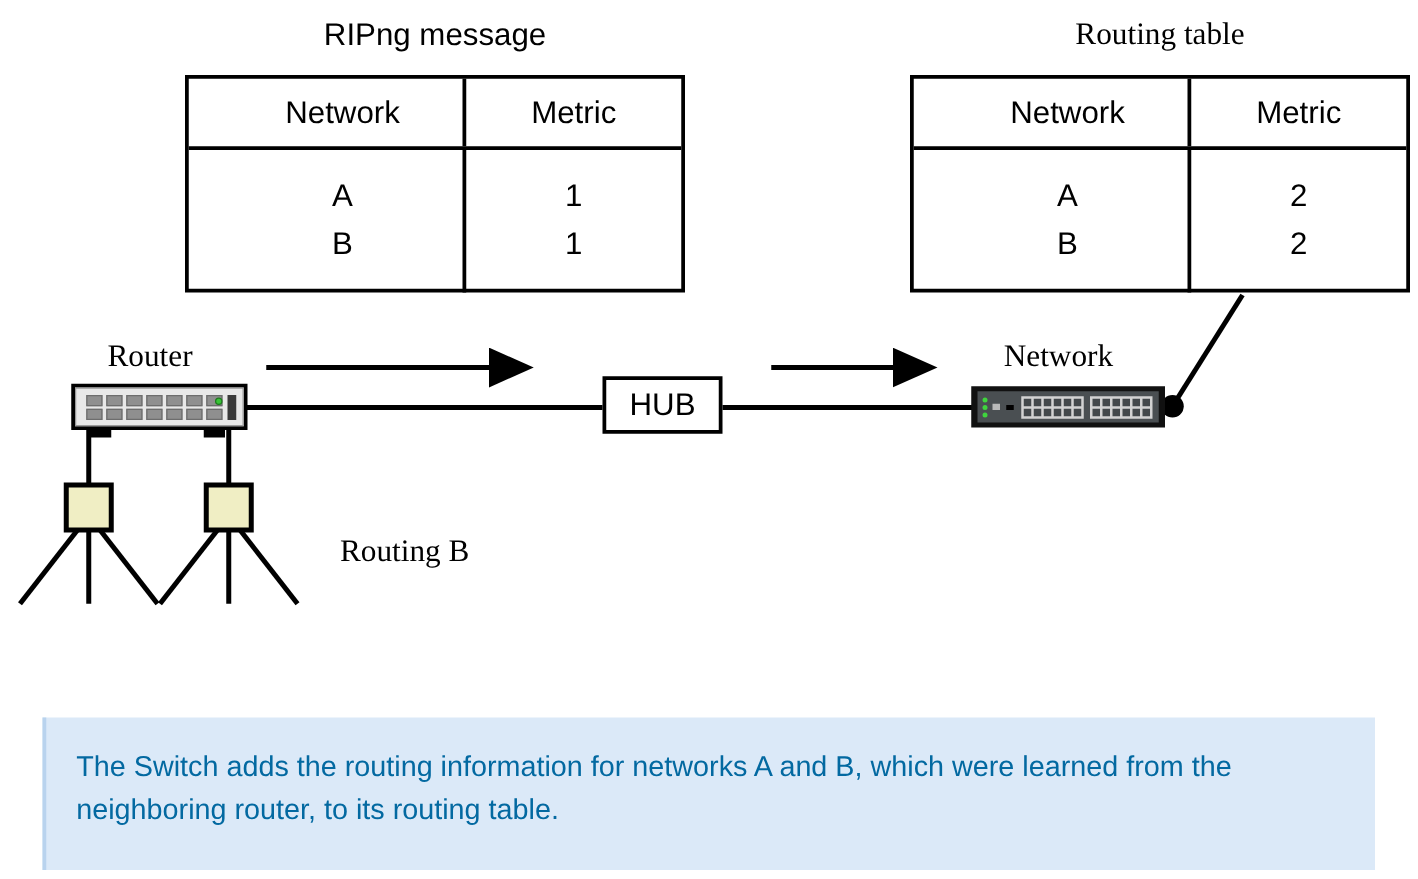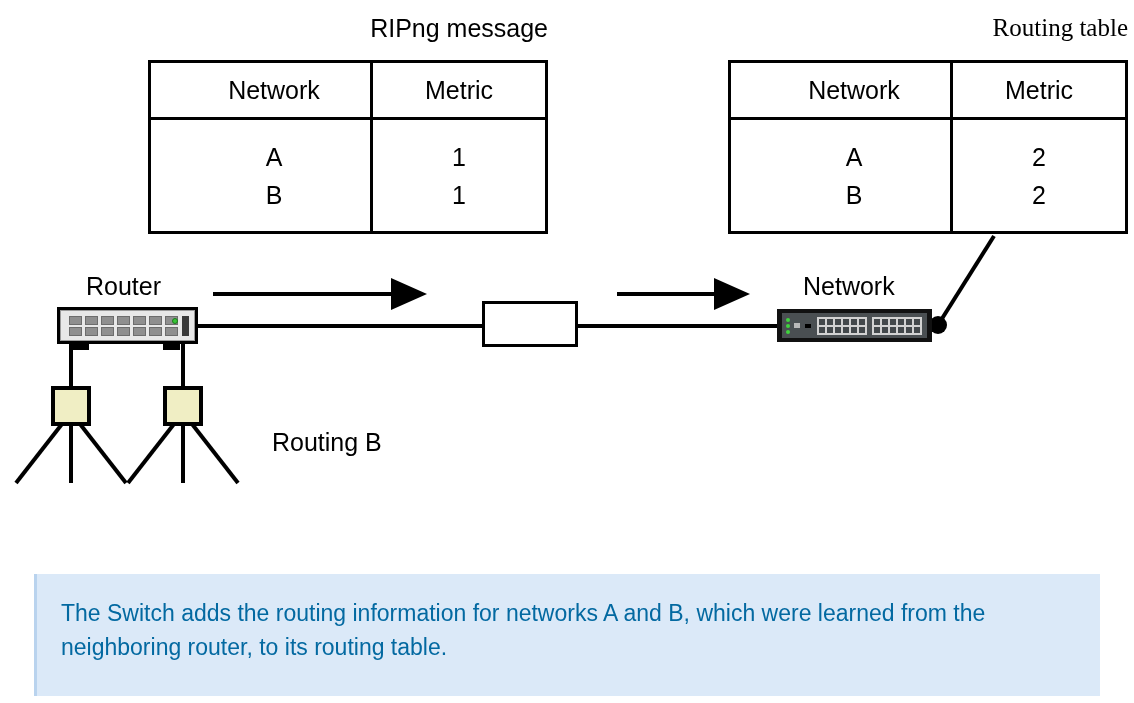--- a/index.html
+++ b/index.html
@@ -29,21 +29,21 @@
     height: 703px;
   }
 
   
   .tbl-title {
     position: absolute;
     font-size: 25px;
     line-height: 30px;
     color: #000;
     white-space: nowrap;
-    text-align: right;
+    text-align: center;
   }
   #title-ripng { left: 148px; top: 13px; width: 400px; }
   #title-routing { left: 728px; top: 13px; width: 400px; font-family: Liberation Serif, serif; }
 
   
   .net-table {
     position: absolute;
     border: 3px solid #000;
     background: #fff;
     box-sizing: border-box;
@@ -78,20 +78,21 @@
   .tbl-body .tbl-cell { justify-content: center; padding-bottom: 2px; }
   .tbl-body .tbl-cell span { display: block; }
 
   
   .lbl {
     position: absolute;
     font-size: 25px;
     line-height: 28px;
     white-space: nowrap;
     color: #000;
+    font-family: Liberation Serif, serif;
   }
   #lbl-router  { left: 86px;  top: 272px; }
   #lbl-switch  { left: 803px; top: 272px; }
   #lbl-netb    { left: 272px; top: 428px; }
   #lbl-neta    { left: 4px;   top: 487px; }
   #lbl-hub {
     position: absolute;
     left: 482px; top: 301px;
     width: 96px; height: 46px;
     display: flex; align-items: center; justify-content: center;
@@ -330,20 +331,21 @@
           <i></i>
       </div>
       <div class="led"></div>
       <div class="slot"></div>
     </div>
   </div>
   <div class="router-foot" id="router-foot-l"></div>
   <div class="router-foot" id="router-foot-r"></div>
 
   <div id="hub-box"></div>
+  <div id="lbl-hub">HUB</div>
 
   <div class="lbl" id="lbl-switch">Network</div>
 
   <div id="switch-dev">
     <div class="face">
       <div class="leds">
         <i></i>
           <i></i>
           <i></i>
       </div>

